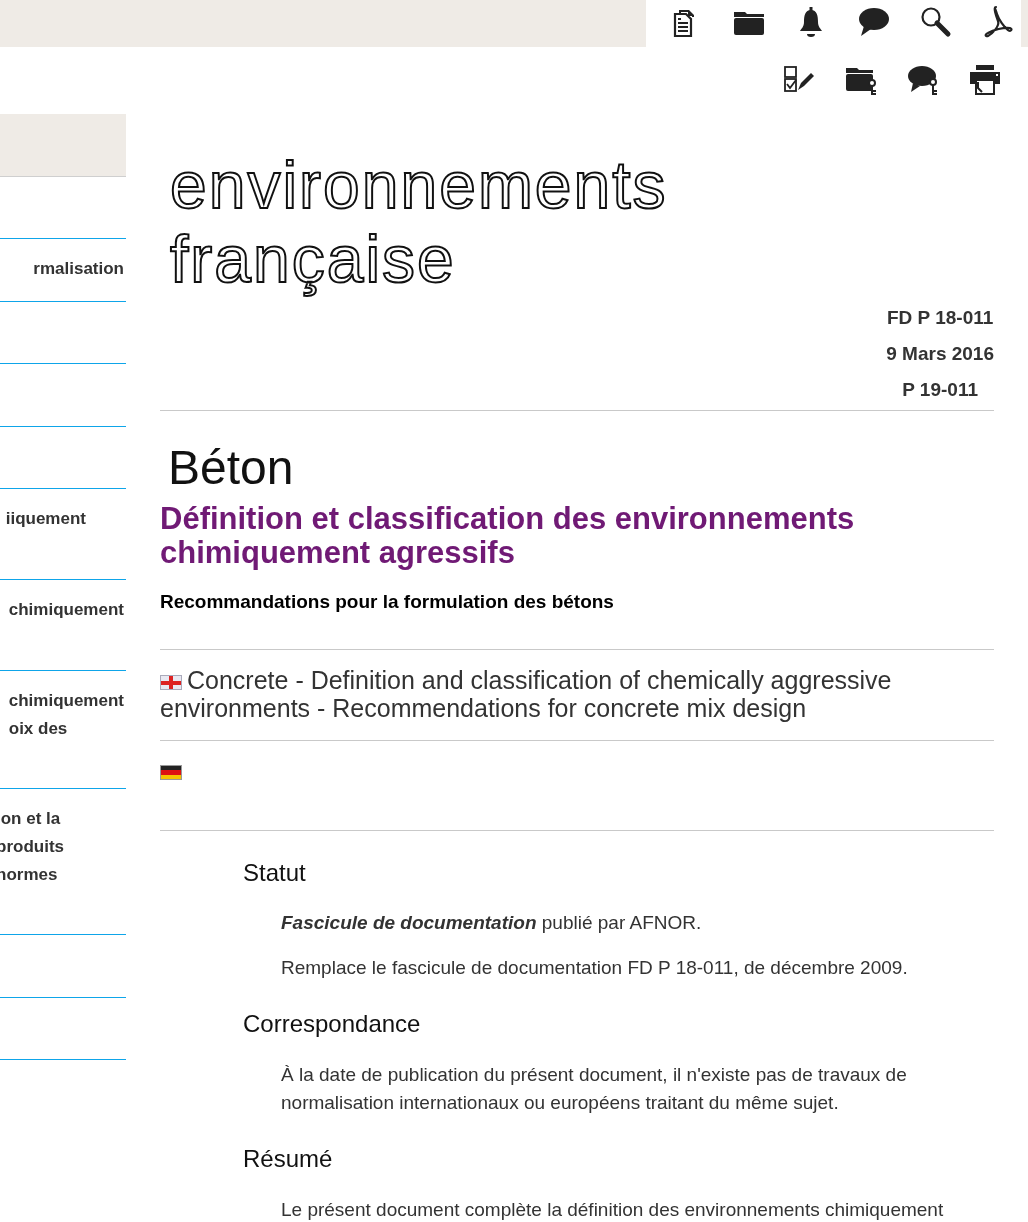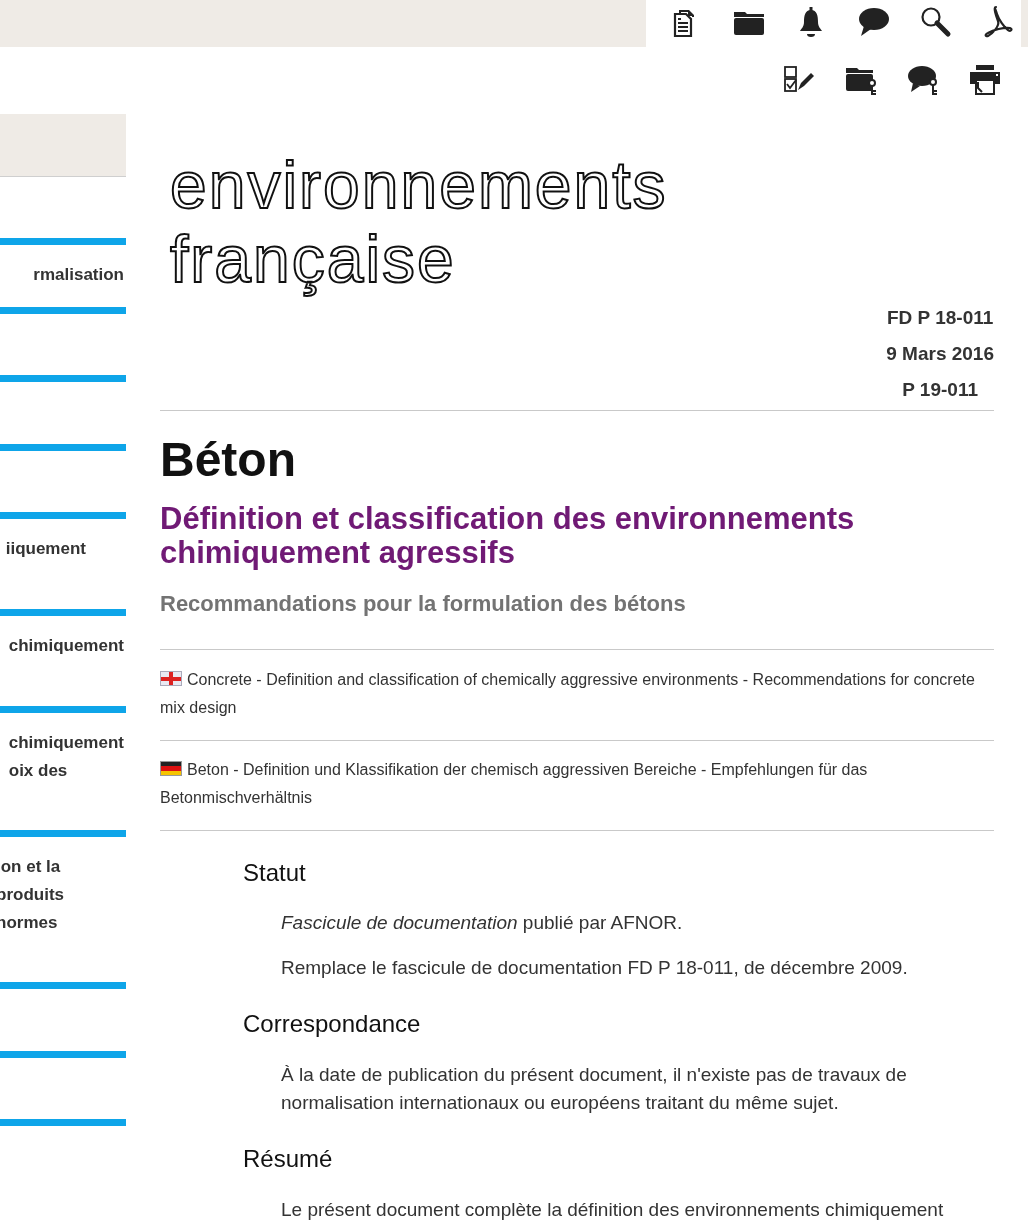--- a/index.html
+++ b/index.html
@@ -12,46 +12,46 @@
   .toolbar-row { position:absolute; display:flex; align-items:center; }
   .toolbar-row.row1 { left:656px; top:0; height:44px; gap:0; }
   .toolbar-row.row2 { left:768px; top:58px; height:44px; }
   .tb-icon { width:62px; height:42px; display:flex; align-items:center; justify-content:center; cursor:pointer; }
   .row2 .tb-icon { width:62px; }
   .tb-icon svg { width:36px; height:36px; }
 
   
   .sidebar { position:absolute; left:0; top:114px; width:126px; }
   .sidebar-header { height:62px; background:#efebe6; border-bottom:1px solid #cfcfcf; }
-  .sidebar-item { border-bottom:7px solid #0ea5e9; overflow:hidden; position:relative; cursor:pointer; }
+  .sidebar-item { border-bottom:1px solid #0ea5e9; overflow:hidden; position:relative; cursor:pointer; }
   .sidebar-item span { position:absolute; right:2px; font-weight:bold; font-size:17px; line-height:28px;
                        color:#333; white-space:pre; text-align:left; }
   .logo { position:absolute; left:170px; top:148px; font-family:"Liberation Sans", sans-serif;
           font-size:66px; line-height:74px; color:#fff; -webkit-text-stroke:2px #111;
           letter-spacing:2px; }
   .refs { position:absolute; right:34px; top:300px; text-align:center; font-weight:bold; font-size:19px; color:#333; }
   .refs div { line-height:36px; }
   .hr { position:absolute; left:160px; width:834px; height:0; border-top:1.5px solid #c9c9c9; }
 
-  .title { position:absolute; left:160px; top:432px; font-size:48px; font-weight:bold; color:#111; margin:0; }
+  .title { position:absolute; left:160px; top:432px; font-size:48px; font-weight:normal; color:#111; margin:8px; }
   .subtitle { position:absolute; left:160px; top:502px; width:820px; font-size:31px; font-weight:bold;
               line-height:34px; color:#701a75; margin:0; }
-  .subtitle2 { position:absolute; left:160px; top:591px; font-size:22px; font-weight:bold; color:#737373; margin:0; }
-
-  .trans { position:absolute; left:160px; width:830px; font-size:16px; line-height:28px; color:#333; }
+  .subtitle2 { position:absolute; left:160px; top:591px; font-size:19px; font-weight:bold; color:#000000; margin:0; }
+
+  .trans { position:absolute; left:160px; width:830px; font-size:25px; line-height:28px; color:#333; }
   .flag { display:inline-block; width:22px; height:15px; vertical-align:-1px; margin-right:5px; }
   .flag-uk { background:
       linear-gradient(#d22 0 0) center/100% 4px no-repeat,
       linear-gradient(#d22 0 0) center/4px 100% no-repeat,
       #e9e9f2; border:1px solid #aab; box-sizing:border-box; }
   .flag-de { background:linear-gradient(#222 0 33%, #d11 33% 66%, #f5c400 66% 100%); border:1px solid #999; box-sizing:border-box; }
 
   .section-h { position:absolute; left:243px; font-size:24px; color:#111; }
   .para { position:absolute; left:281px; width:700px; font-size:19px; line-height:28px; color:#333; }
-  .para i { font-weight:normal;margin-top:44px; }
+  .para i { font-weight:bold;margin-top:44px; }
 </style>
 </head>
 <body>
 
 <div class="topbar-left"></div>
 <div class="topbar-right-strip"></div>
 
 <div class="toolbar-row row1">
   <div class="tb-icon" title="Documents">
     <svg viewBox="0 0 36 36">
@@ -198,21 +198,21 @@
 
 <div class="hr" style="top:649px"></div>
 
 <div class="trans" style="top:666px">
   <span class="flag flag-uk"></span><span>Concrete - Definition and classification of chemically aggressive environments - Recommendations for concrete mix design</span>
 </div>
 
 <div class="hr" style="top:740px"></div>
 
 <div class="trans" style="top:756px">
-  <span class="flag flag-de"></span><span>Beton - Definition und Klassifikation der chemisch aggressiven Bereiche - Empfehlungen für das Betonmischverhältnis</span>
+  <span class="flag flag-de"></span>
 </div>
 
 <div class="hr" style="top:830px"></div>
 
 <div class="section-h" style="top:859px">Statut</div>
 <div class="para" style="top:909px"><i>Fascicule de documentation</i><span> publié par AFNOR.</span></div>
 <div class="para" style="top:954px">Remplace le fascicule de documentation FD P 18-011, de décembre 2009.</div>
 
 <div class="section-h" style="top:1010px">Correspondance</div>
 <div class="para" style="top:1061px">À la date de publication du présent document, il n'existe pas de travaux de normalisation internationaux ou européens traitant du même sujet.</div>

